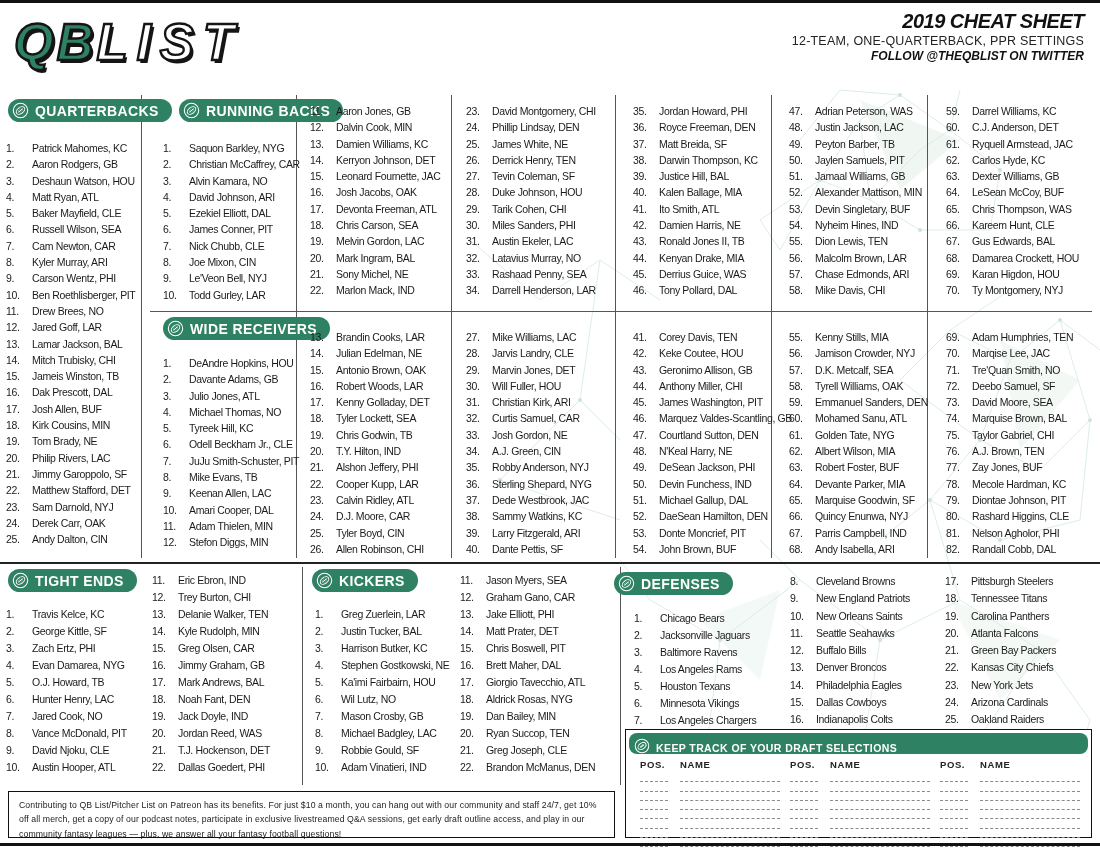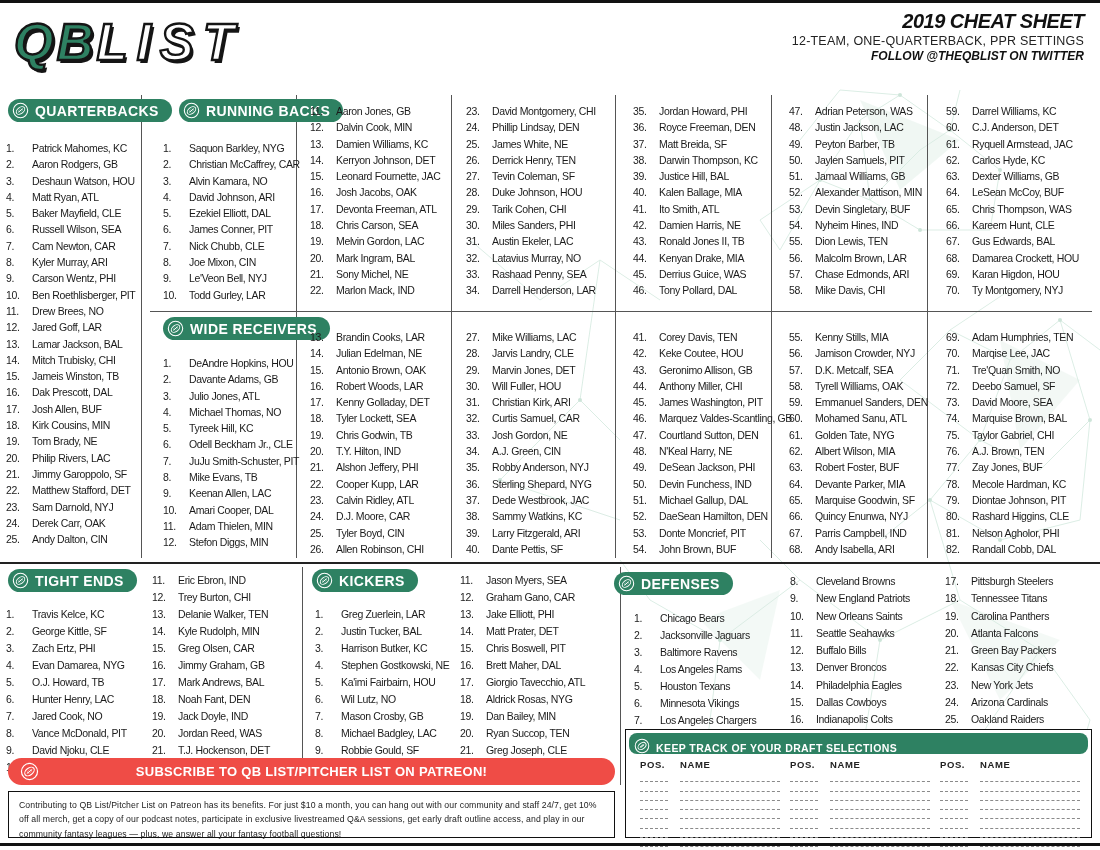--- a/index.html
+++ b/index.html
@@ -1365,30 +1365,15 @@
             <span class="ln"></span>
           </div>
           <div class="trow">
             <span class="lp"></span>
             <span class="ln"></span>
           </div>
         </div>
       </div>
   </div>
 
-  <div class="subscribe">
-    <span class="fb">
-        <svg viewBox="0 0 22 22" width="19" height="19">
-          <circle cx="11" cy="11" r="9.3" fill="none" stroke="#fff" stroke-width="1.4"></circle>
-          <g transform="rotate(-38 11 11)" stroke="#fff" fill="none">
-            <ellipse cx="11" cy="11" rx="6.2" ry="4" stroke-width="1.3"></ellipse>
-            <line x1="7" y1="11" x2="15" y2="11" stroke-width="1"></line>
-            <line x1="9" y1="9.7" x2="9" y2="12.3" stroke-width="1"></line>
-            <line x1="11" y1="9.7" x2="11" y2="12.3" stroke-width="1"></line>
-            <line x1="13" y1="9.7" x2="13" y2="12.3" stroke-width="1"></line>
-          </g>
-        </svg>
-      </span>
-    <span class="blabel">SUBSCRIBE TO QB LIST/PITCHER LIST ON PATREON!</span>
-  </div>
   <div class="descbox">Contributing to QB List/Pitcher List on Patreon has its benefits. For just $10 a month, you can hang out with our community and staff 24/7, get 10% off all merch, get a copy of our podcast notes, participate in exclusive livestreamed Q&amp;A sessions, get early draft outline access, and play in our community fantasy leagues — plus, we answer all your fantasy football questions!</div>
 
 </div>
 
 </body></html>

